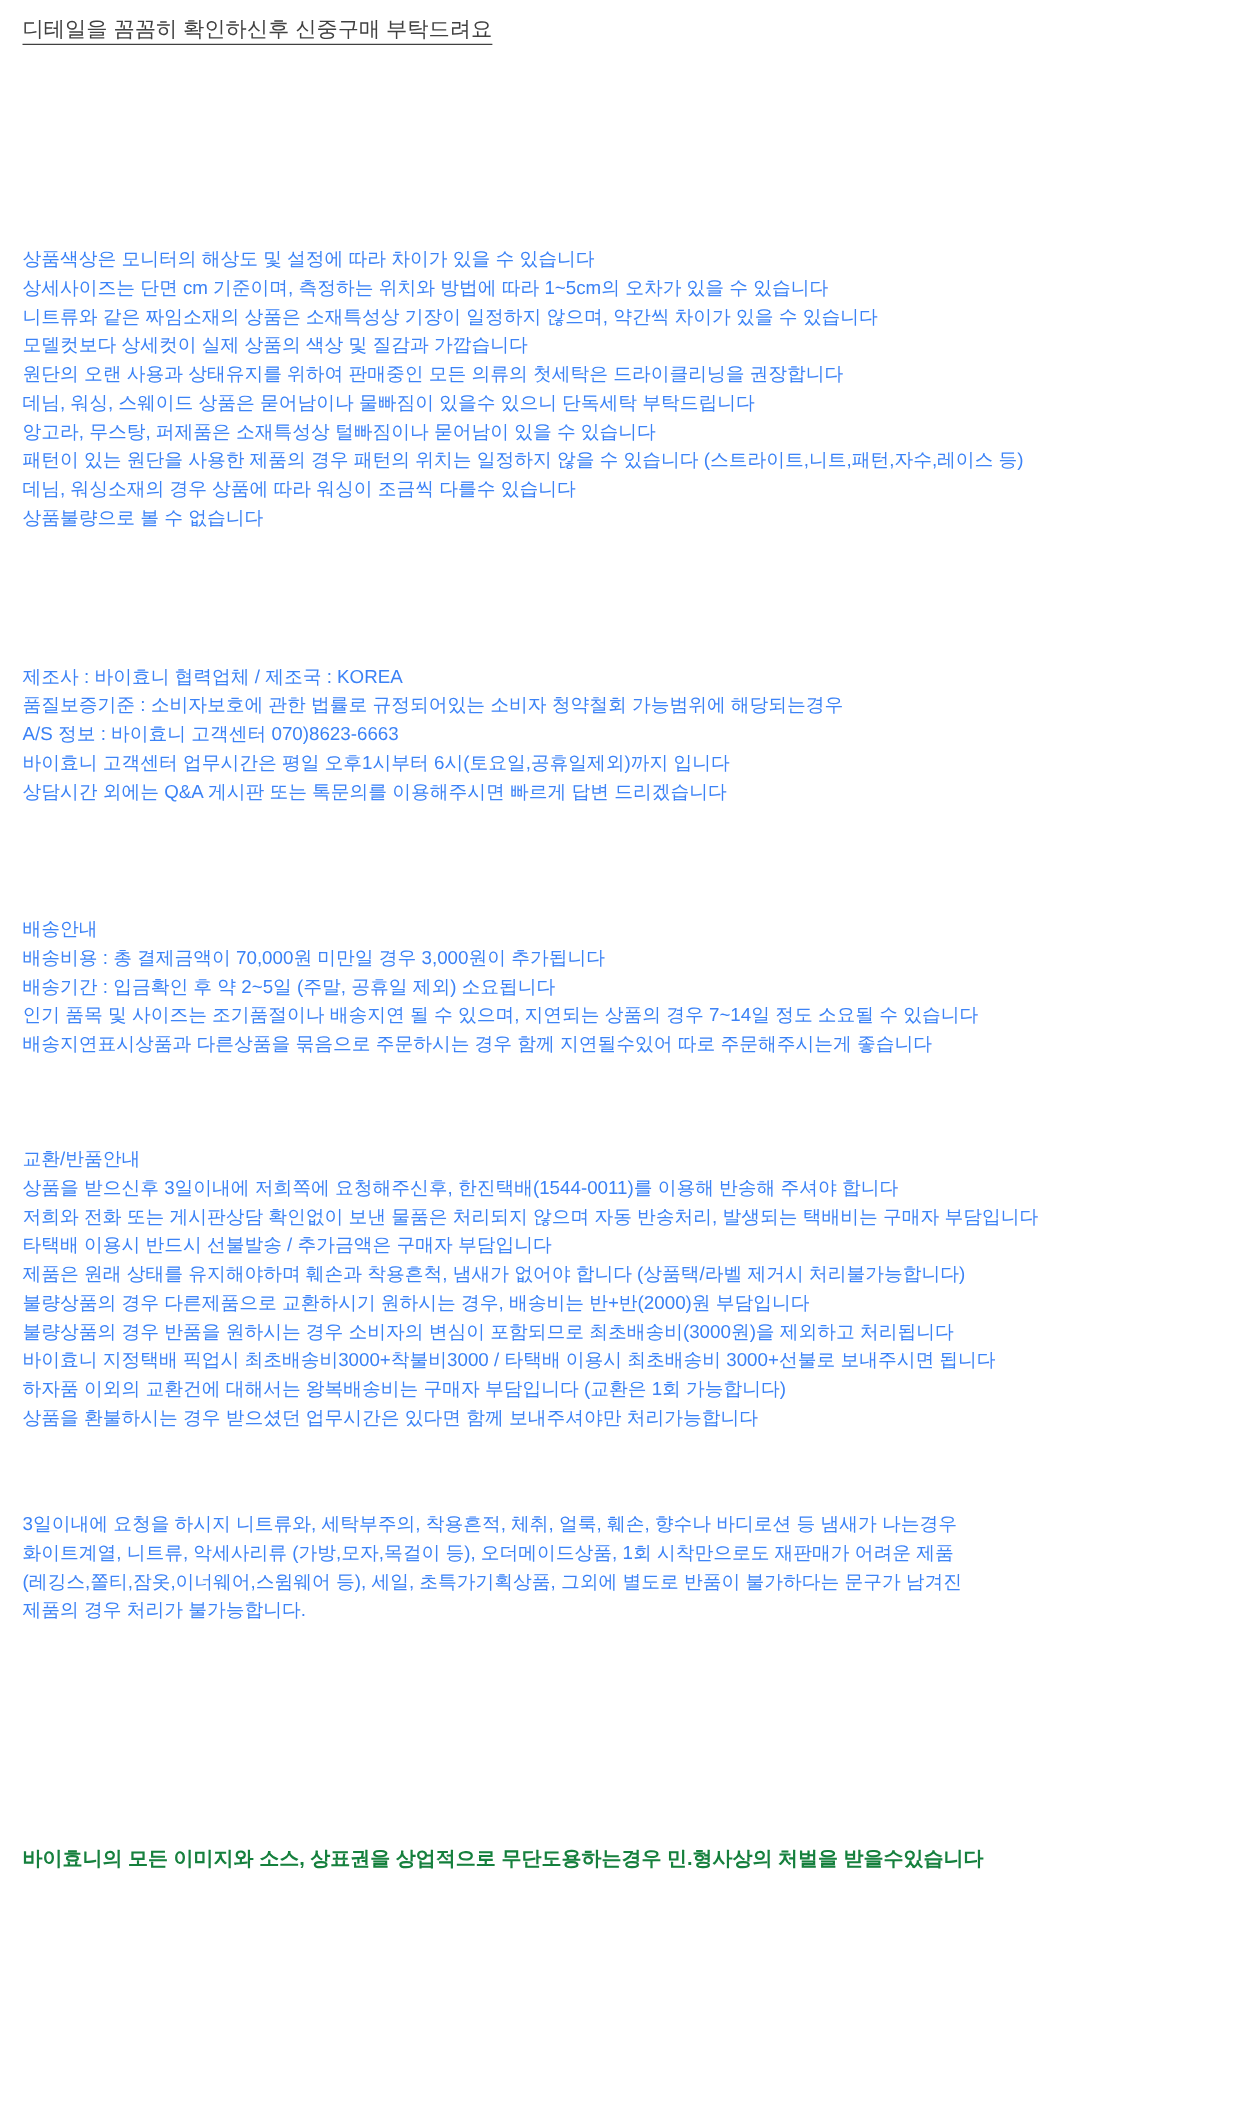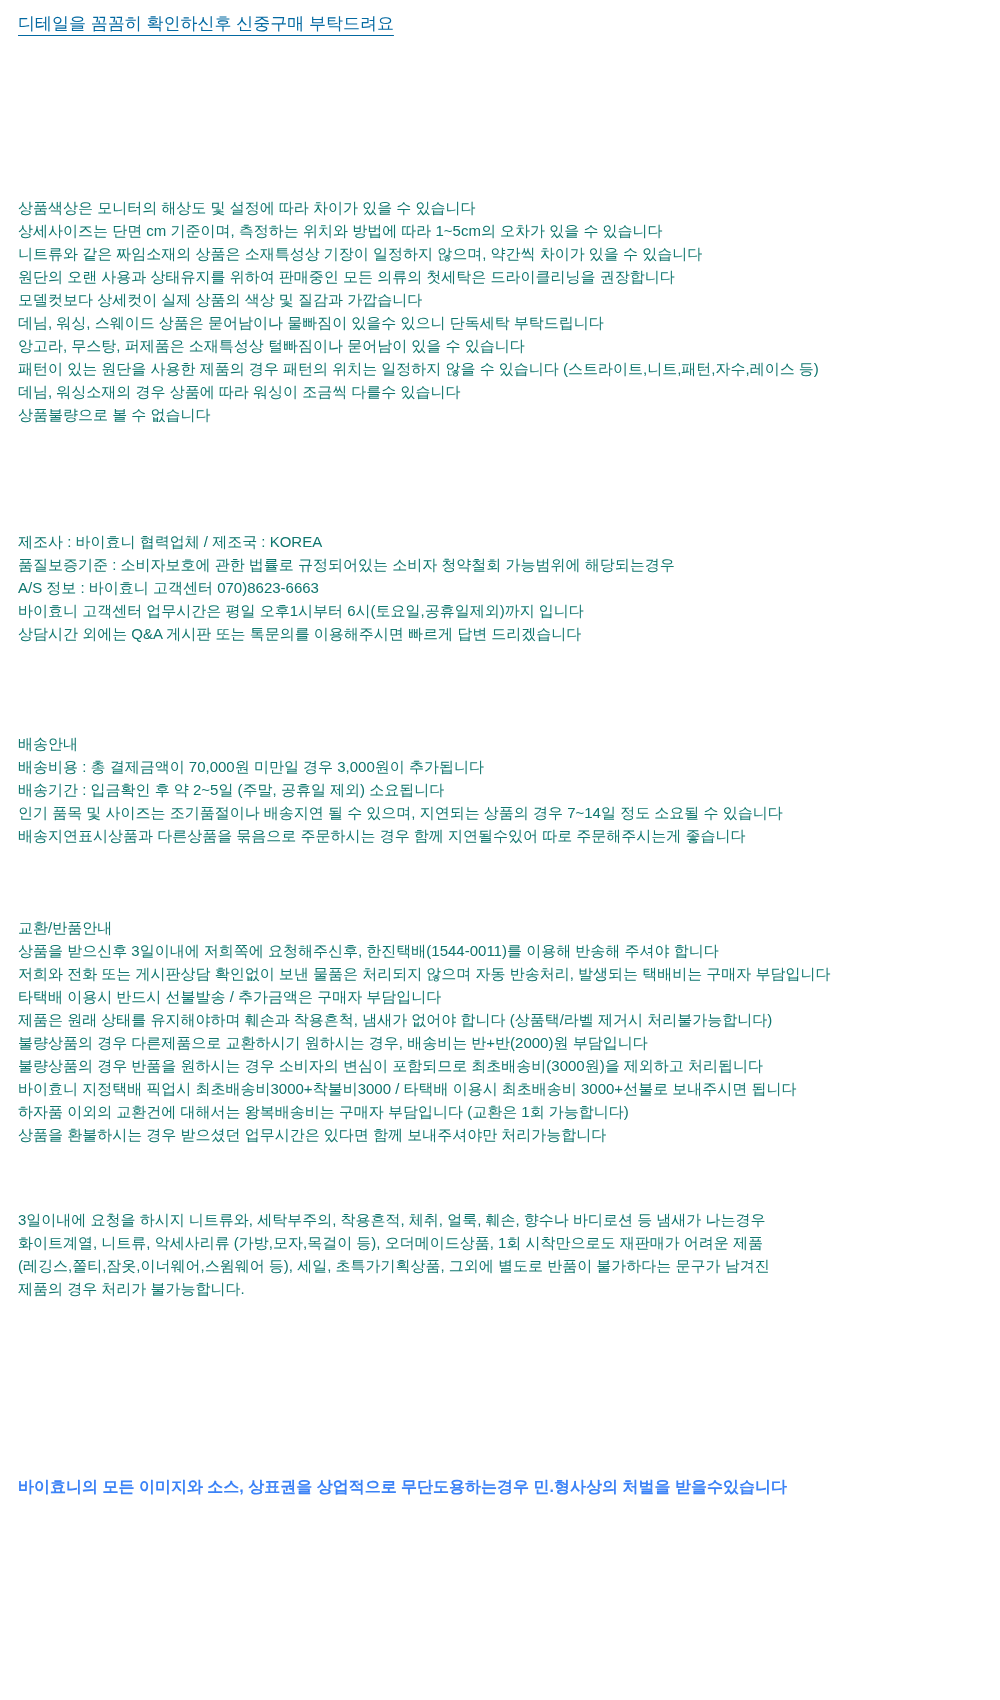--- a/index.html
+++ b/index.html
@@ -12,58 +12,58 @@
     color: #6e6e6e;
     overflow: hidden;
   }
   .title {
     position: absolute;
     top: 12px;
     left: 18px;
     margin: 0;
     font-size: 17px;
     font-weight: 400;
-    color: #0369a1;
+    color: #404040;
     text-decoration: underline;
     text-decoration-thickness: 1px;
     text-underline-offset: 6px;
     white-space: nowrap;
   }
   .sec {
     position: absolute;
     left: 18px;
     right: 4px;
   }
   .line {
     font-size: 15px;
     line-height: 23px;
     white-space: nowrap;
-    color: #0f766e;
+    color: #3b82f6;
   }
   .footer {
     position: absolute;
     left: 18px;
     top: 1477px;
     font-size: 16px;
     font-weight: 700;
-    color: #3b82f6;
+    color: #15803d;
     white-space: nowrap;
   }
 </style>
 </head>
 <body>
 
 <h1 class="title">디테일을 꼼꼼히 확인하신후 신중구매 부탁드려요</h1>
 
 <div class="sec" style="top:196px">
     <div class="line">상품색상은 모니터의 해상도 및 설정에 따라 차이가 있을 수 있습니다</div>
     <div class="line">상세사이즈는 단면 cm 기준이며, 측정하는 위치와 방법에 따라 1~5cm의 오차가 있을 수 있습니다</div>
     <div class="line">니트류와 같은 짜임소재의 상품은 소재특성상 기장이 일정하지 않으며, 약간씩 차이가 있을 수 있습니다</div>
+    <div class="line">모델컷보다 상세컷이 실제 상품의 색상 및 질감과 가깝습니다</div>
     <div class="line">원단의 오랜 사용과 상태유지를 위하여 판매중인 모든 의류의 첫세탁은 드라이클리닝을 권장합니다</div>
-    <div class="line">모델컷보다 상세컷이 실제 상품의 색상 및 질감과 가깝습니다</div>
     <div class="line">데님, 워싱, 스웨이드 상품은 묻어남이나 물빠짐이 있을수 있으니 단독세탁 부탁드립니다</div>
     <div class="line">앙고라, 무스탕, 퍼제품은 소재특성상 털빠짐이나 묻어남이 있을 수 있습니다</div>
     <div class="line">패턴이 있는 원단을 사용한 제품의 경우 패턴의 위치는 일정하지 않을 수 있습니다 (스트라이트,니트,패턴,자수,레이스 등)</div>
     <div class="line">데님, 워싱소재의 경우 상품에 따라 워싱이 조금씩 다를수 있습니다</div>
     <div class="line">상품불량으로 볼 수 없습니다</div>
   </div>
 
 <div class="sec" style="top:530px">
     <div class="line">제조사 : 바이효니 협력업체 / 제조국 : KOREA</div>
     <div class="line">품질보증기준 : 소비자보호에 관한 법률로 규정되어있는 소비자 청약철회 가능범위에 해당되는경우</div>

